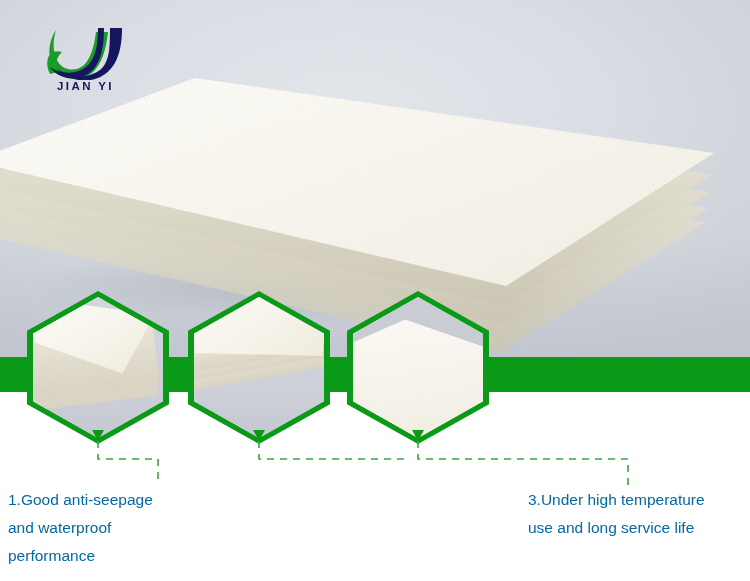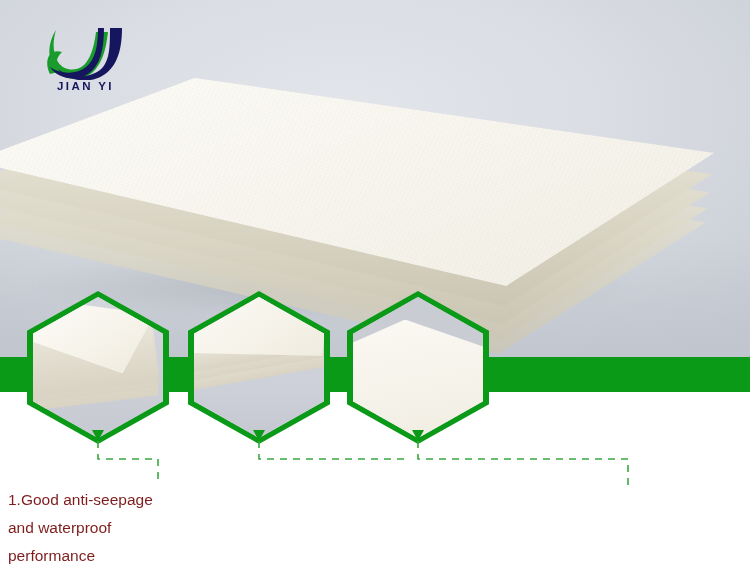--- a/index.html
+++ b/index.html
@@ -162,21 +162,21 @@
   
   .features {
     position: absolute;
     left: 0;
     top: 484px;
     width: 750px;
     height: 97px;
   }
   .feature {
     position: absolute;
-    color: #7f1d1d;
+    color: #0369a1;
     font-size: 15.5px;
     line-height: 28px;
     font-family: "Liberation Sans", sans-serif;
     white-space: pre-line;
   }
   .f1 { left: 8px;   top: 2px; width: 190px; }
   .f2 { left: 199px; top: 2px; width: 330px; }
   .f3 { left: 528px; top: 2px; width: 222px; }
 </style>
 </head>
@@ -257,15 +257,17 @@
       <path d="M259,11 L259,29 L404,29"></path>
 
       <path d="M418,11 L418,29 L628,29 L628,55"></path>
     </g>
   </svg>
 
   <div class="features">
     <div class="feature f1">1.Good anti-seepage
 and waterproof
 performance</div>
+    <div class="feature f3">3.Under high temperature
+use and long service life</div>
   </div>
 
 </div>
 
 </body></html>

